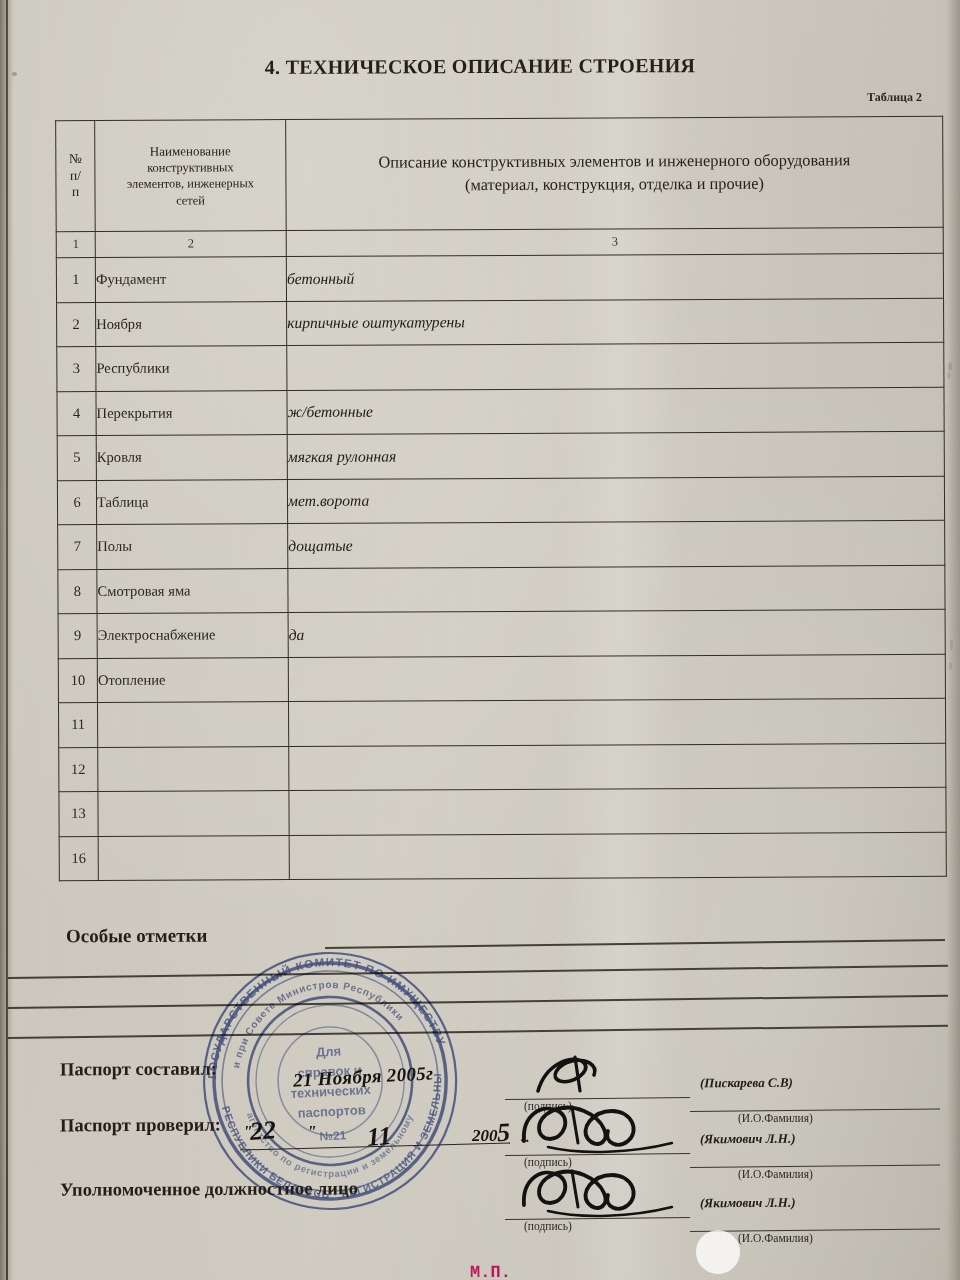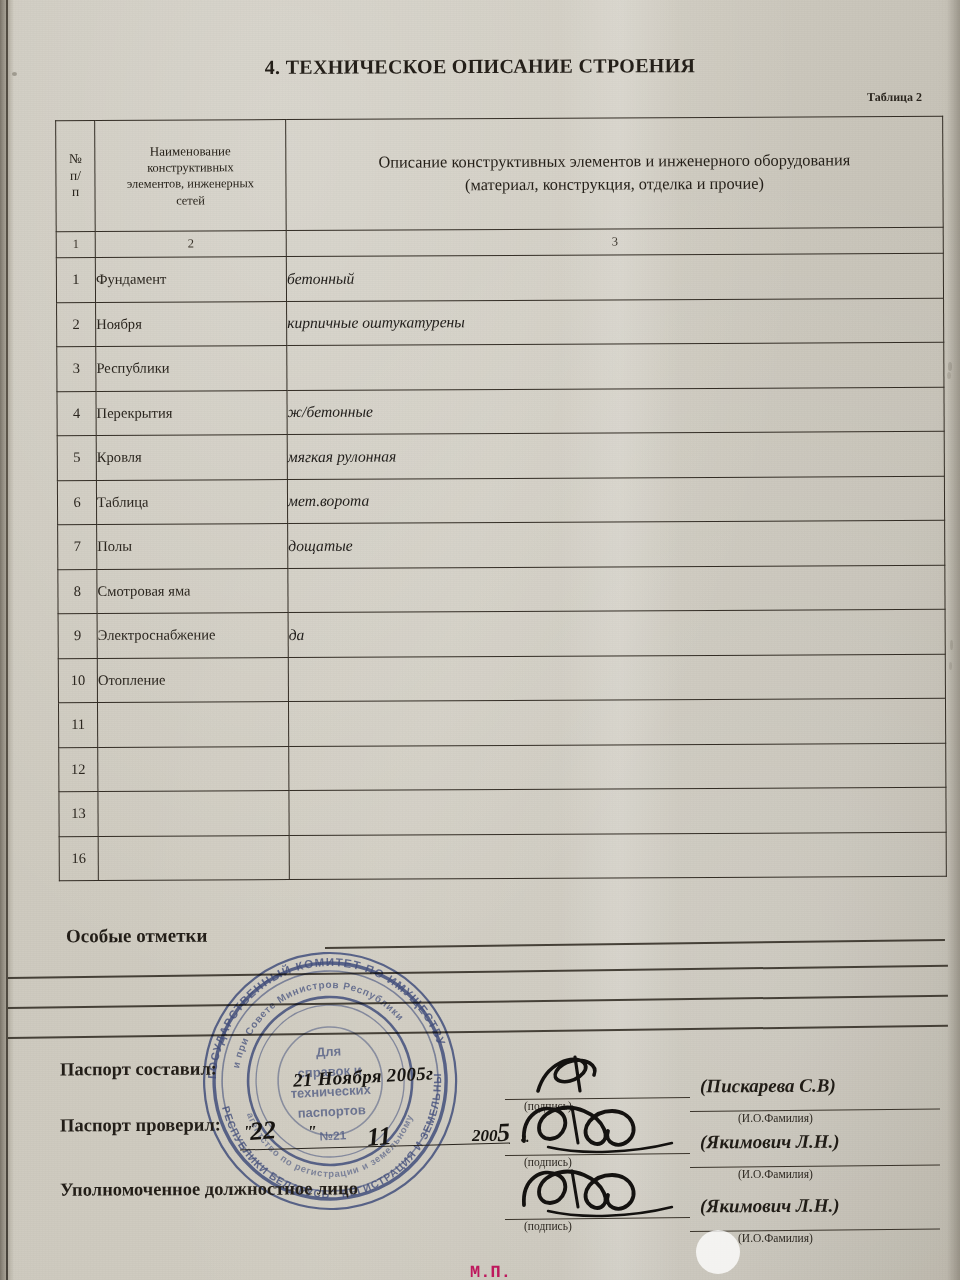--- a/index.html
+++ b/index.html
@@ -111,21 +111,21 @@
     position:absolute;left:60px;font-size:18.5px;font-weight:bold;color:#231e18;
     white-space:nowrap;transform:rotate(-0.3deg);
   }
   .sig-line{
     position:absolute;height:1.4px;background:#3a342b;transform-origin:left center;
   }
   .sig-sub{
     position:absolute;font-size:11.5px;color:#2e2922;
   }
   .sig-name{
-    position:absolute;font-size:19px;font-style:italic;font-weight:bold;color:#201c16;
+    position:absolute;font-size:13px;font-style:italic;font-weight:bold;color:#201c16;
     white-space:nowrap;transform:rotate(-0.3deg);
   }
   .scribble{position:absolute;pointer-events:none;}
   #mp{
     position:absolute;left:470px;top:1263px;font-size:17px;font-weight:bold;color:#be185d;
     transform:rotate(-0.3deg);
     font-family:Liberation Mono, monospace;
   }
 
   

